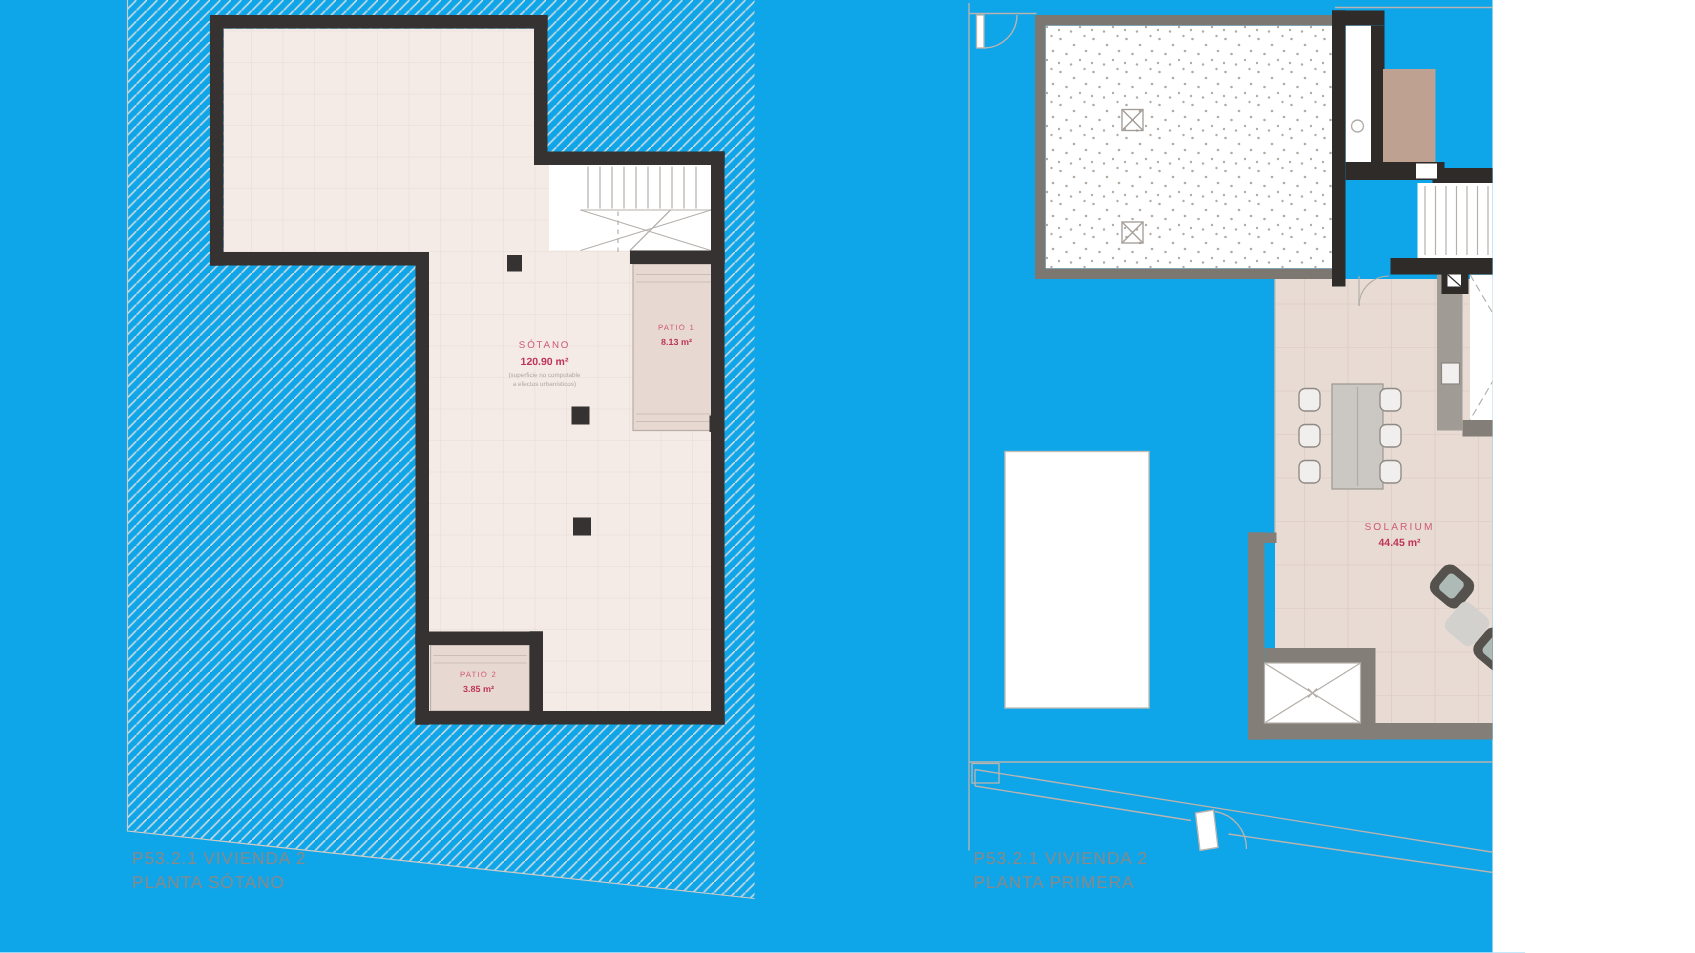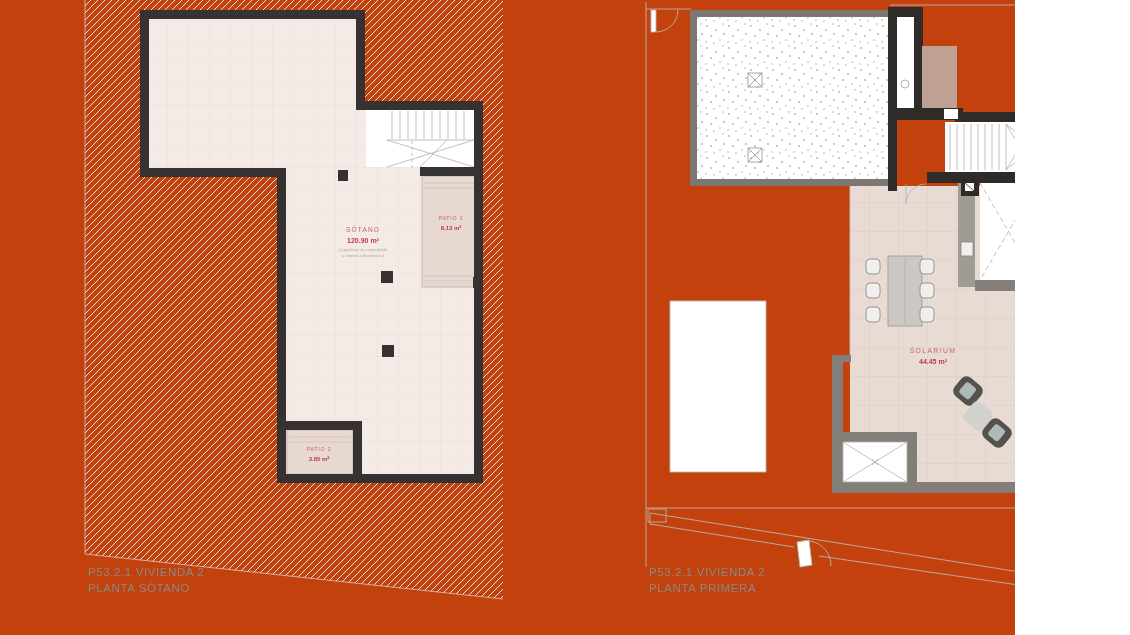--- a/index.html
+++ b/index.html
@@ -1,22 +1,21 @@
 <!DOCTYPE html>
 <html><head>
 <meta charset="utf-8">
 <style>
   html,body{margin:0;padding:0;background:#ffffff;}
   .sheet{
     position:relative;
     width:995px;height:635px;
-    background:#c2410c;
+    background:#0ea5e9;
     overflow:hidden;
     font-family:"Liberation Sans",sans-serif;
-    padding-left:20px;
   }
   svg{position:absolute;left:0;top:0;}
   text{font-family:"Liberation Sans",sans-serif;}
 </style>
 </head>
 <body>
 
 <div class="sheet">
 <svg width="1130" height="635" viewBox="0 0 1130 635">
   <defs>

